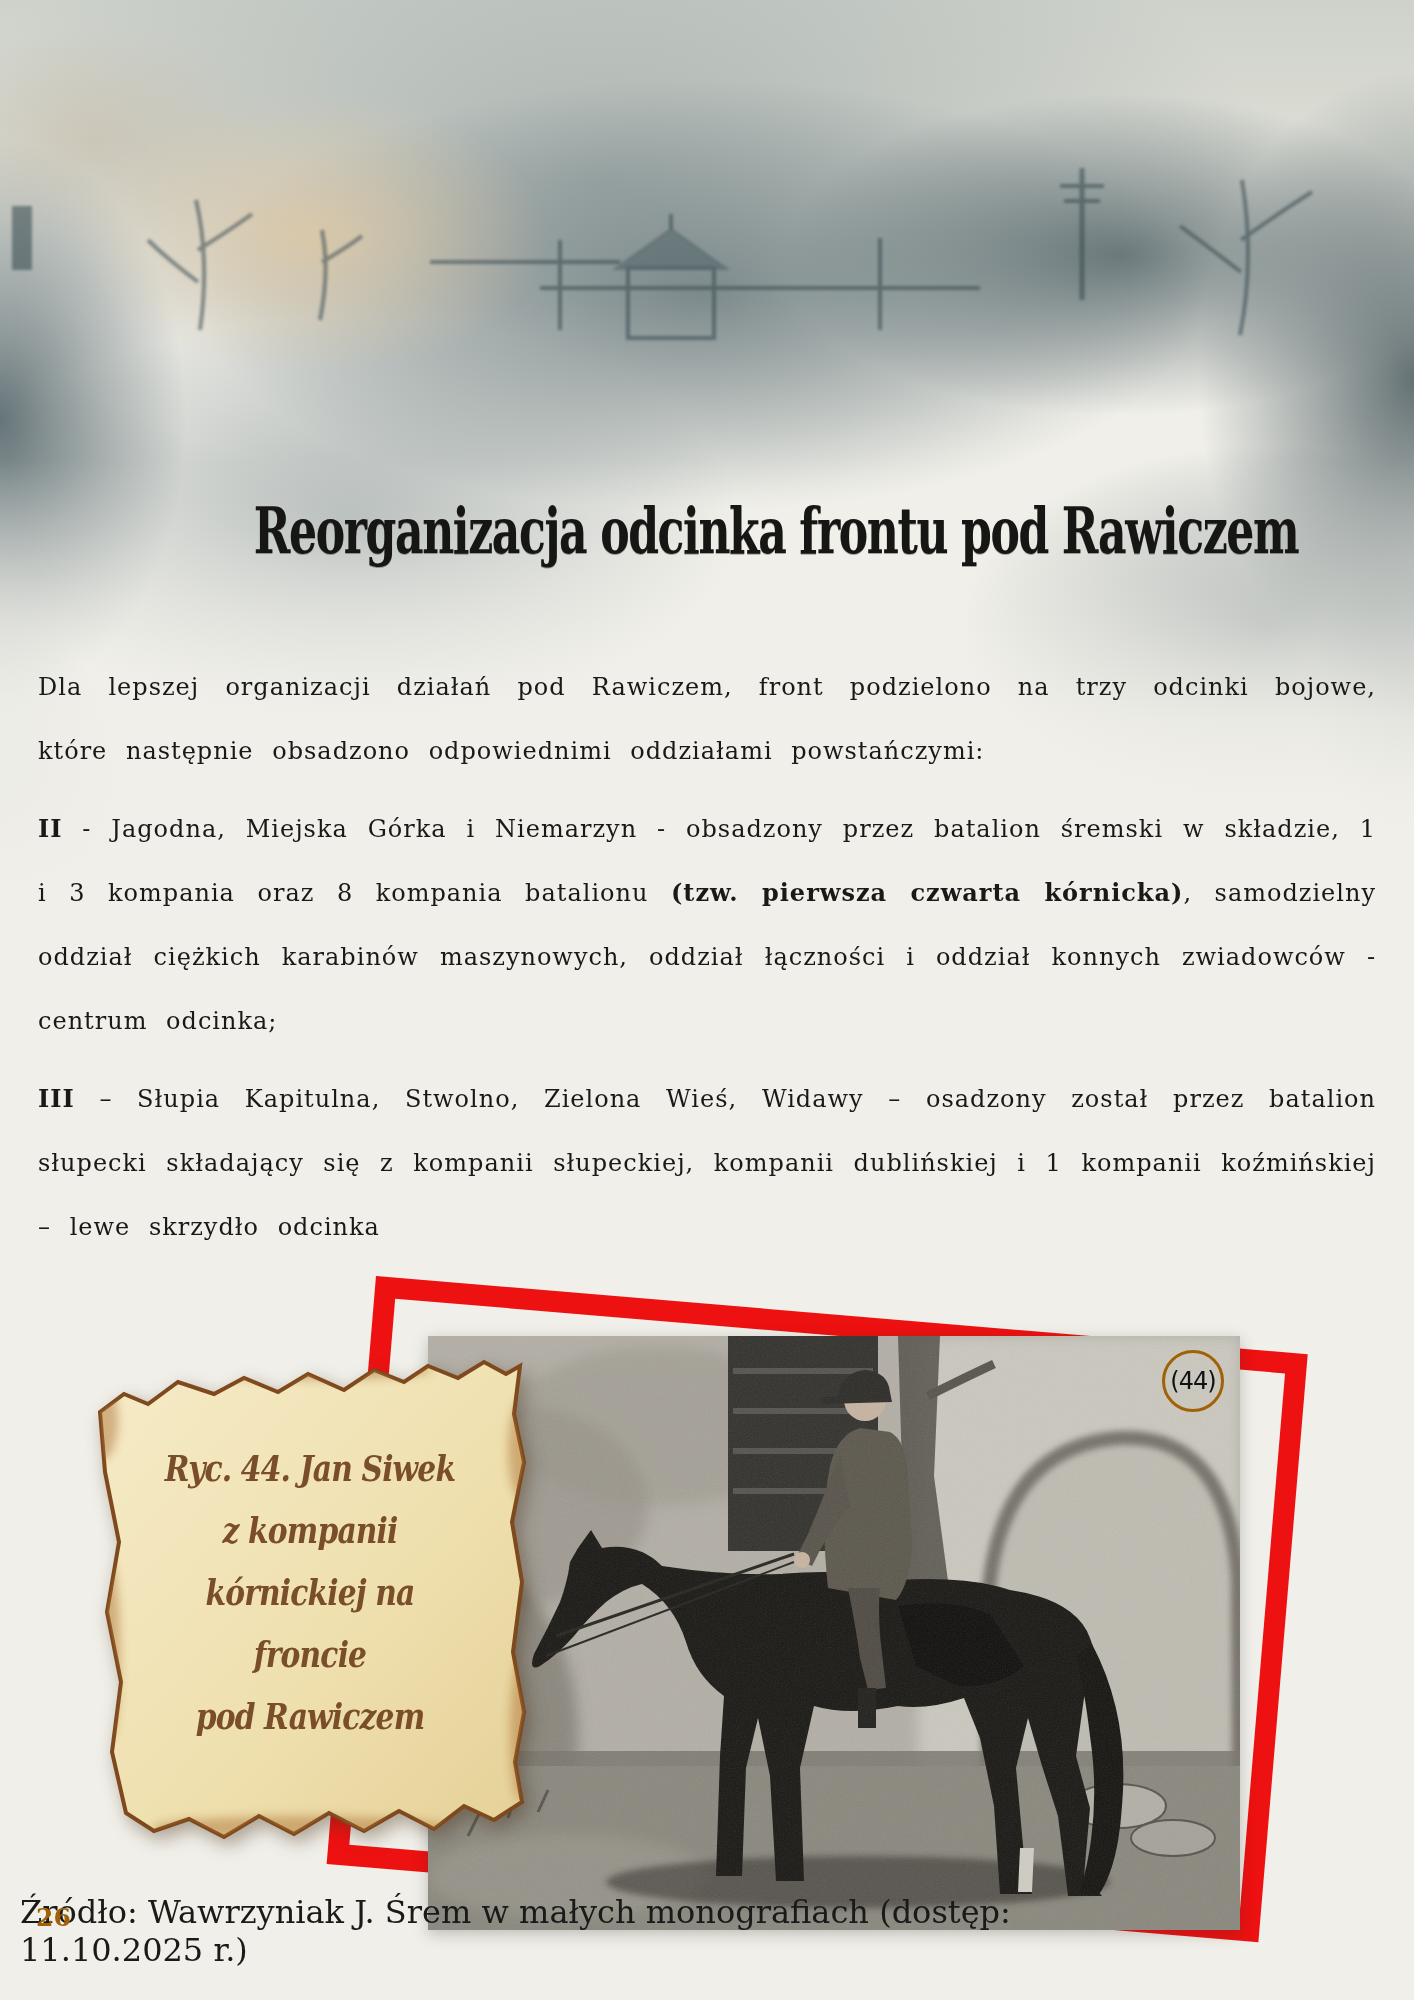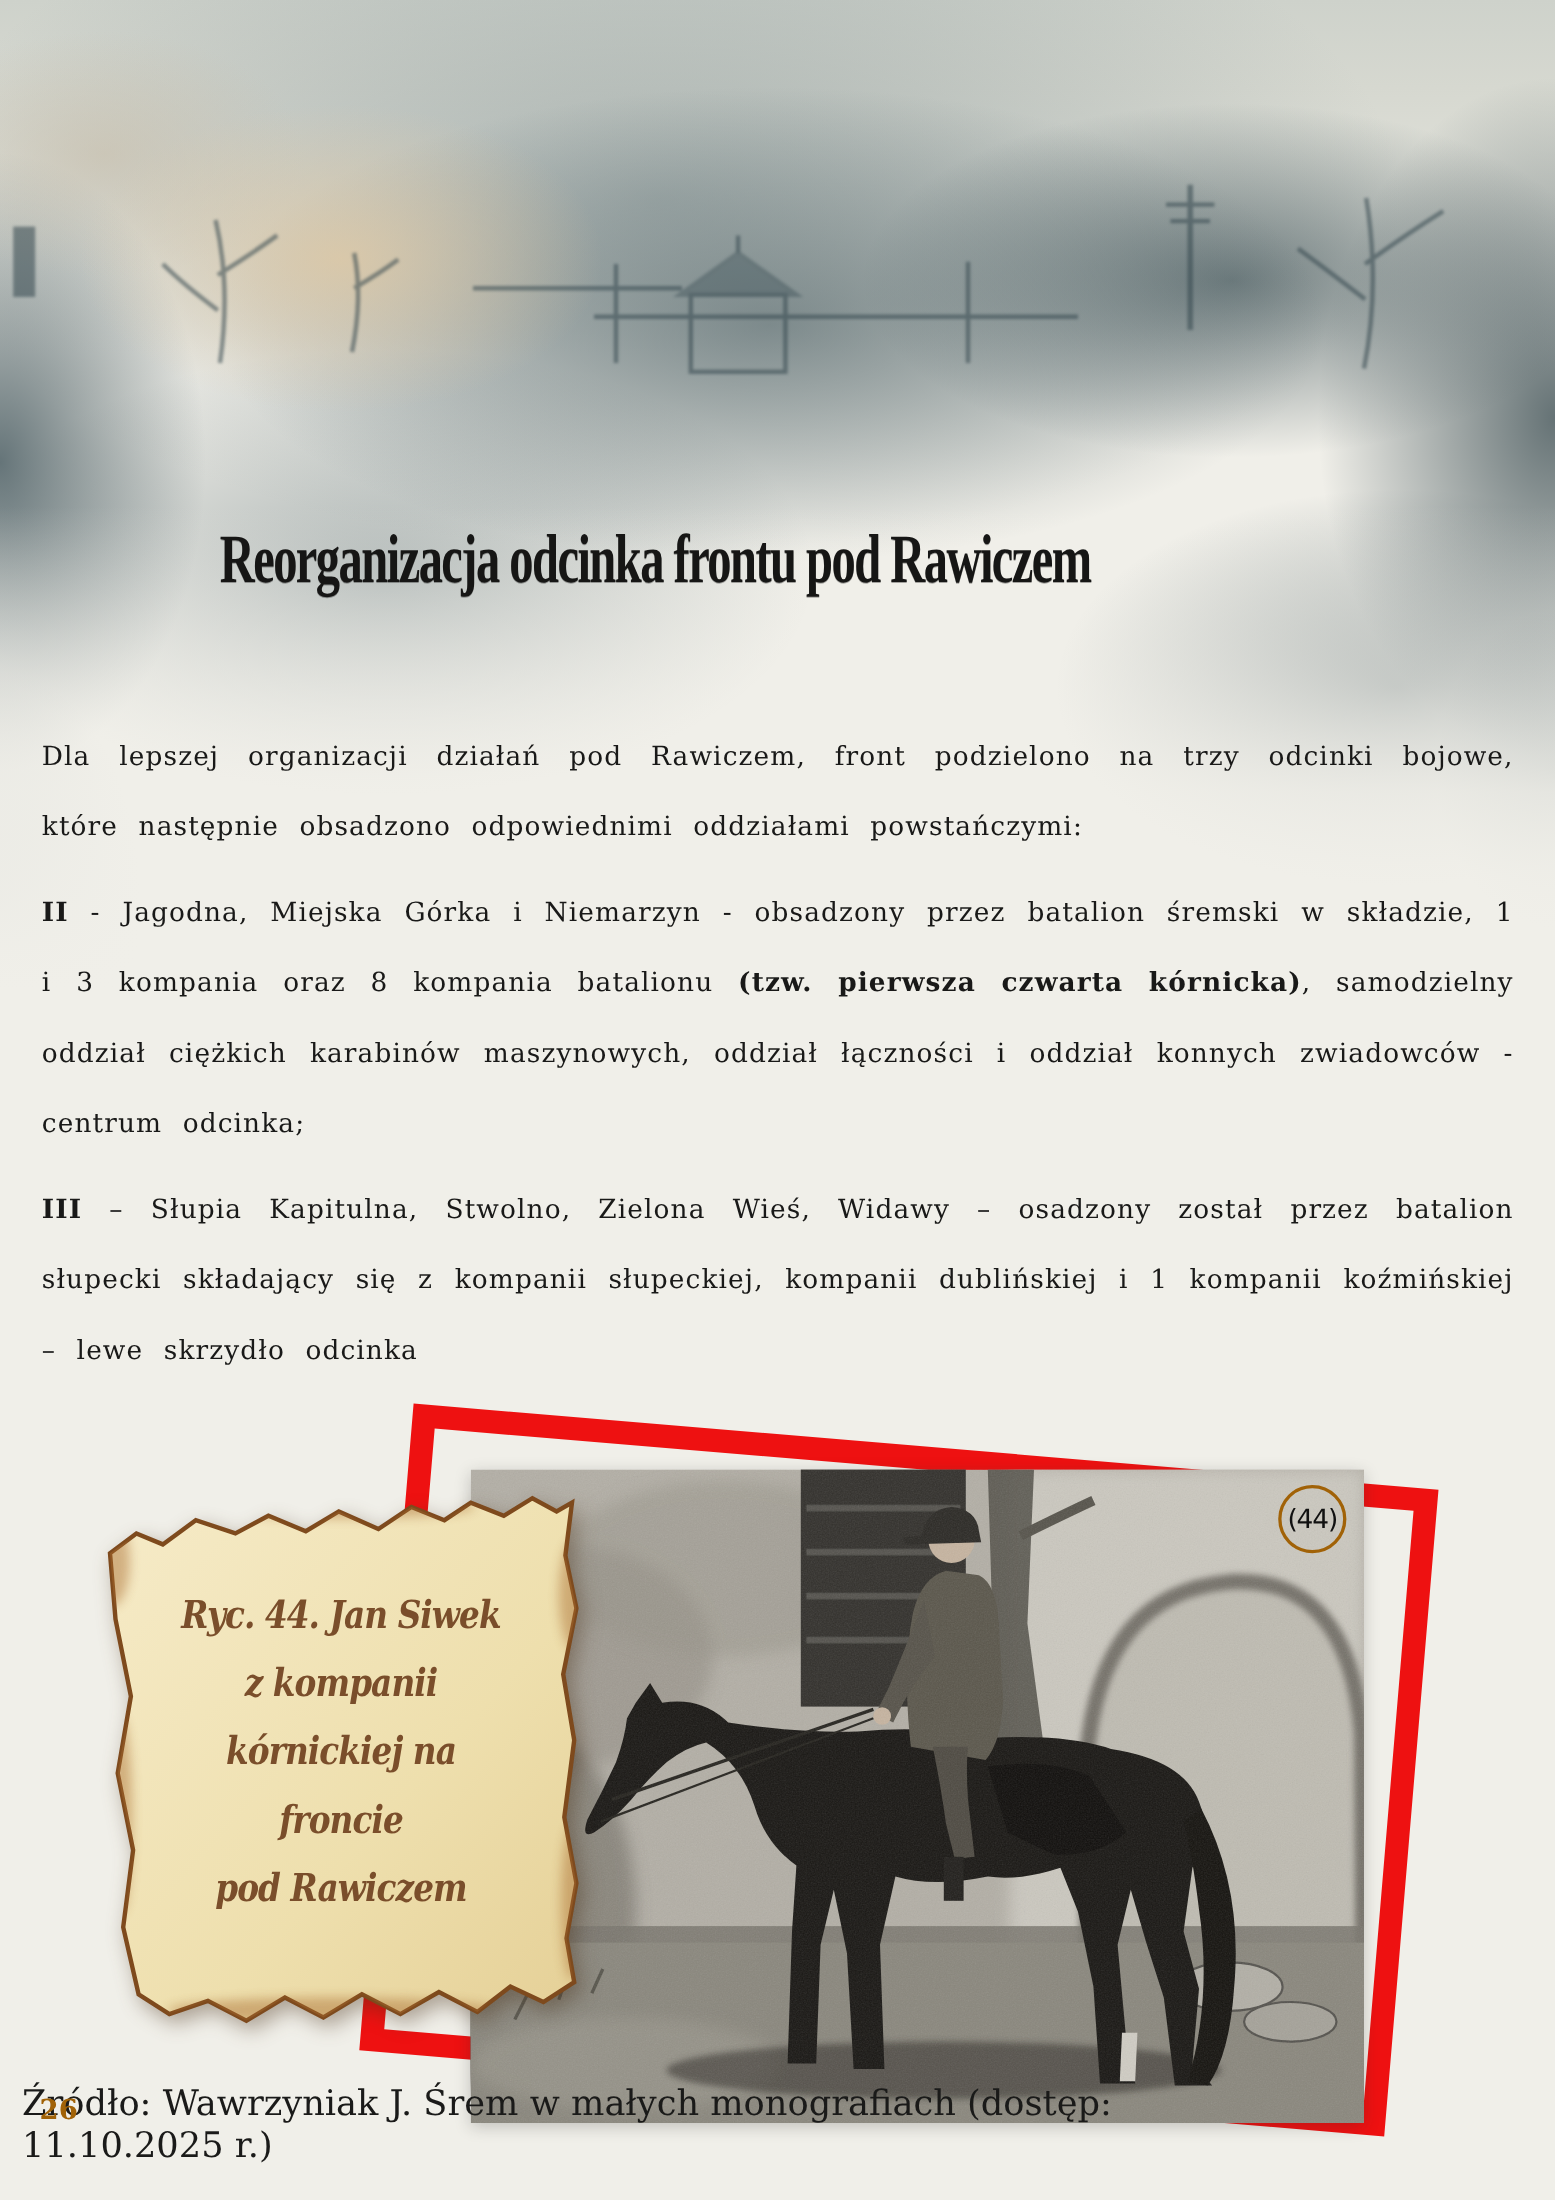--- a/index.html
+++ b/index.html
@@ -25,21 +25,21 @@
       radial-gradient(ellipse 520px 270px at 350px 520px, rgba(84,104,110,0.42), rgba(84,104,110,0) 75%),
       radial-gradient(ellipse 430px 250px at 1270px 625px, rgba(52,72,78,0.48), rgba(52,72,78,0) 72%),
       linear-gradient(180deg,#ced2cb 0%,#d6d8d0 8%,rgba(214,216,208,0) 32%);
   }
   .header-art::after{
     content:"";position:absolute;inset:0;
     background:linear-gradient(180deg,rgba(240,239,233,0) 0%,rgba(240,239,233,0) 46%,rgba(240,239,233,0.85) 72%,#f0efe9 90%);
   }
   .header-sil{position:absolute;left:0;top:0;z-index:0;opacity:.55;filter:blur(1.4px);}
   
-  .title-wrap{position:absolute;left:30px;top:472px;width:1050px;text-align:left;z-index:2;font-family:Liberation Serif, serif;}
+  .title-wrap{position:absolute;left:30px;top:494px;width:1050px;text-align:left;z-index:2;}
   .title-wrap span{
     display:inline-block;white-space:nowrap;
     font-weight:bold;font-size:63px;letter-spacing:-2px;color:#161615;
     transform:scaleX(.70);transform-origin:center;
     text-shadow:0 1px 0 rgba(20,20,20,.35);
   }
   
   .body-text{
     position:absolute;left:38px;top:655px;width:1338px;z-index:2;
     font-size:24px;line-height:64px;letter-spacing:1px;word-spacing:10px;

